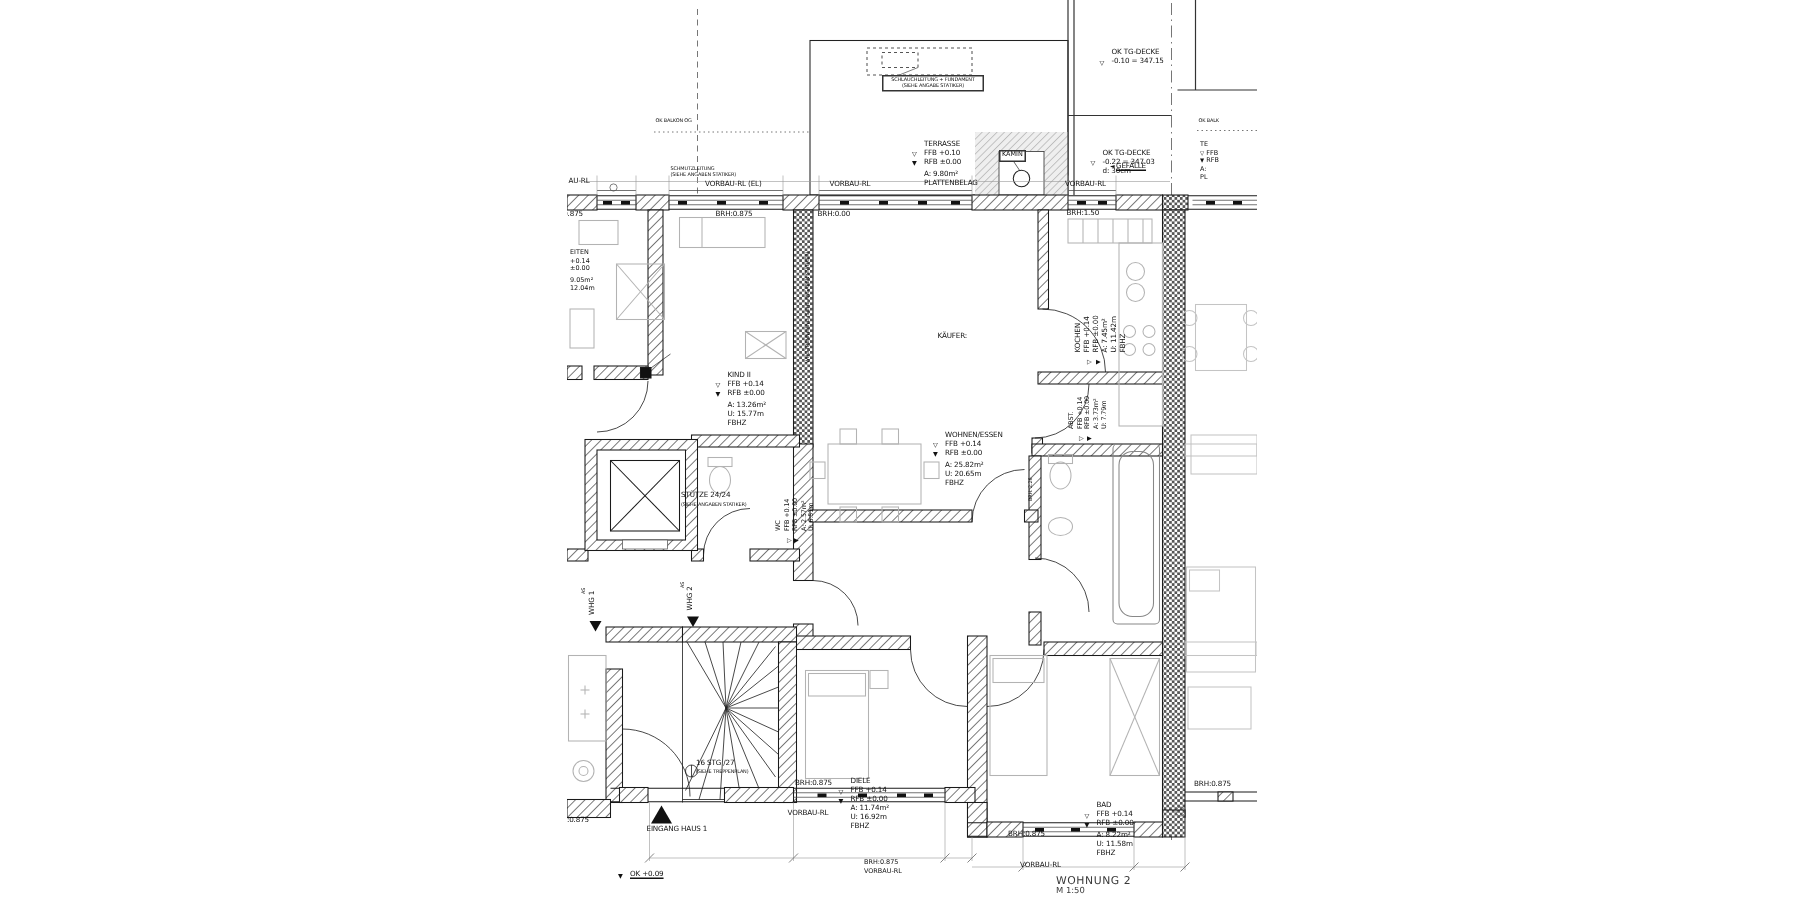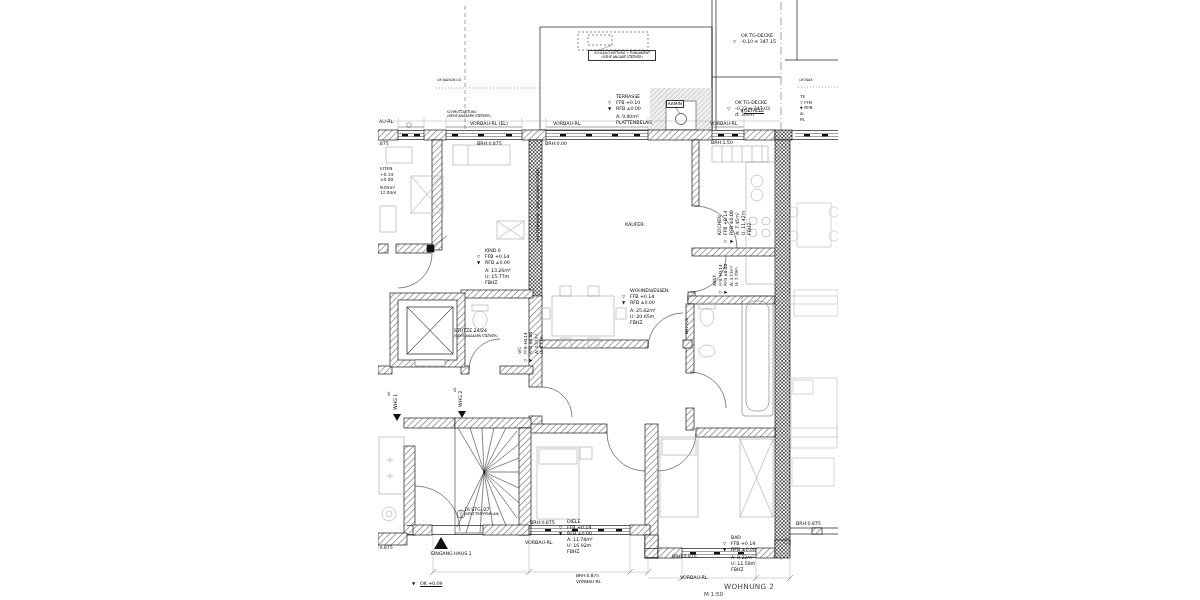--- a/index.html
+++ b/index.html
@@ -10,21 +10,21 @@
   .pos{position:absolute;white-space:nowrap;}
   .vert{transform:rotate(-90deg);transform-origin:0 0;}
   .lblblock{position:relative;font-size:4.8px;line-height:1.25;letter-spacing:-0.1px;padding-left:8px;}
   .lblblock .rl{position:relative;}
   .tri{position:absolute;left:-8px;top:0;font-size:4.2px;}
   .gap{margin-top:2px;}
   .slbl{font-size:4.8px;letter-spacing:-0.1px;}
   .t4{font-size:4.3px;line-height:1.3;}
   .t3{font-size:3.3px;line-height:1.3;letter-spacing:-0.1px;}
   .boxed{border:0.5px solid #333;padding:0 1px;background:#fff;text-align:center;}
-  .title1{font-size:7.2px;color:#3a3a3a;letter-spacing:0.4px;margin-left:20px;}
+  .title1{font-size:7.2px;color:#3a3a3a;letter-spacing:0.4px;}
   .title2{font-size:5.6px;color:#3a3a3a;}
   .ul{text-decoration:underline;}
   .arrowl{font-size:4px;margin-right:1px;}
 </style>
 </head>
 <body>
 
 <div id="stage">
 <div id="plan">
 

